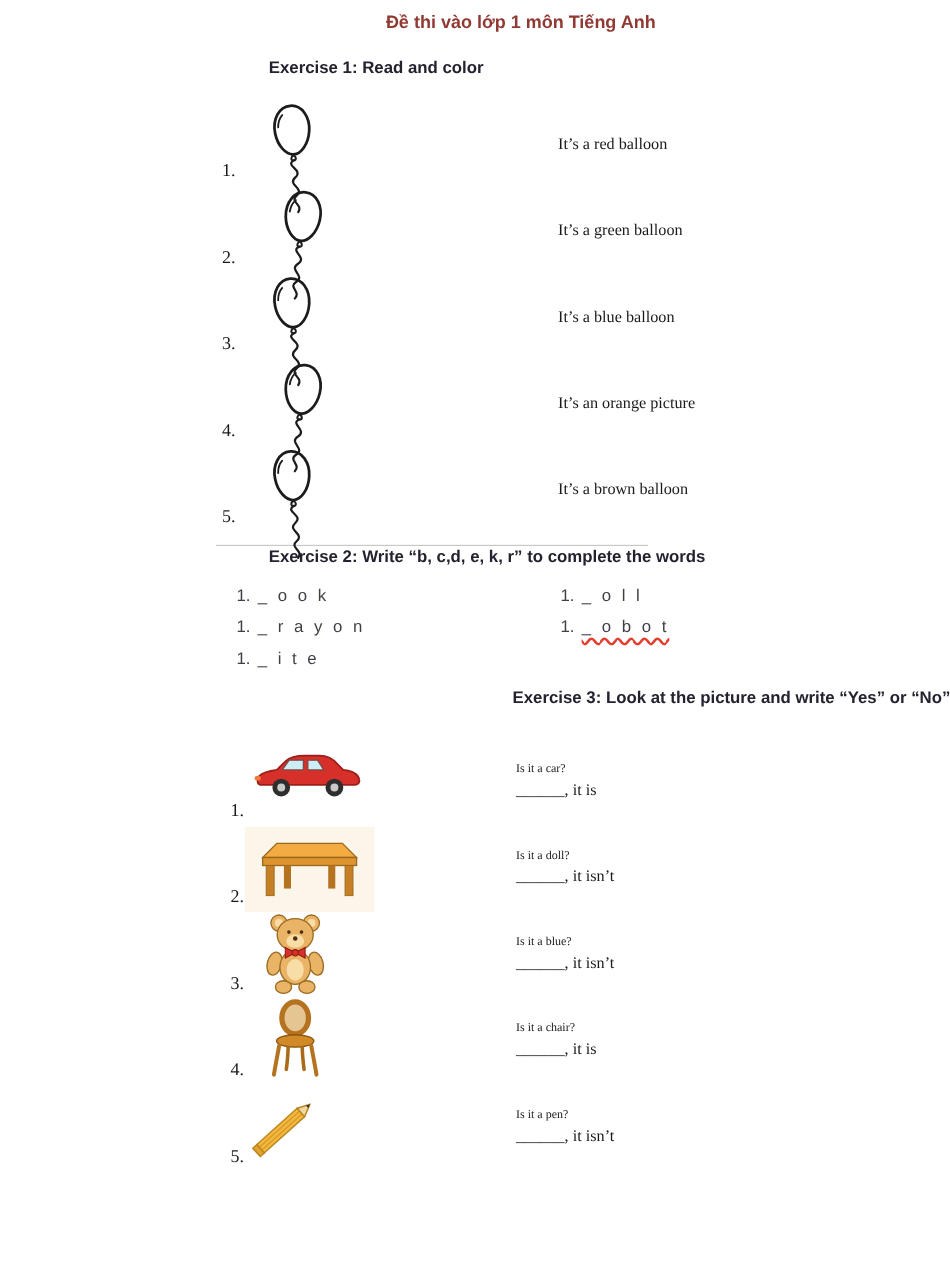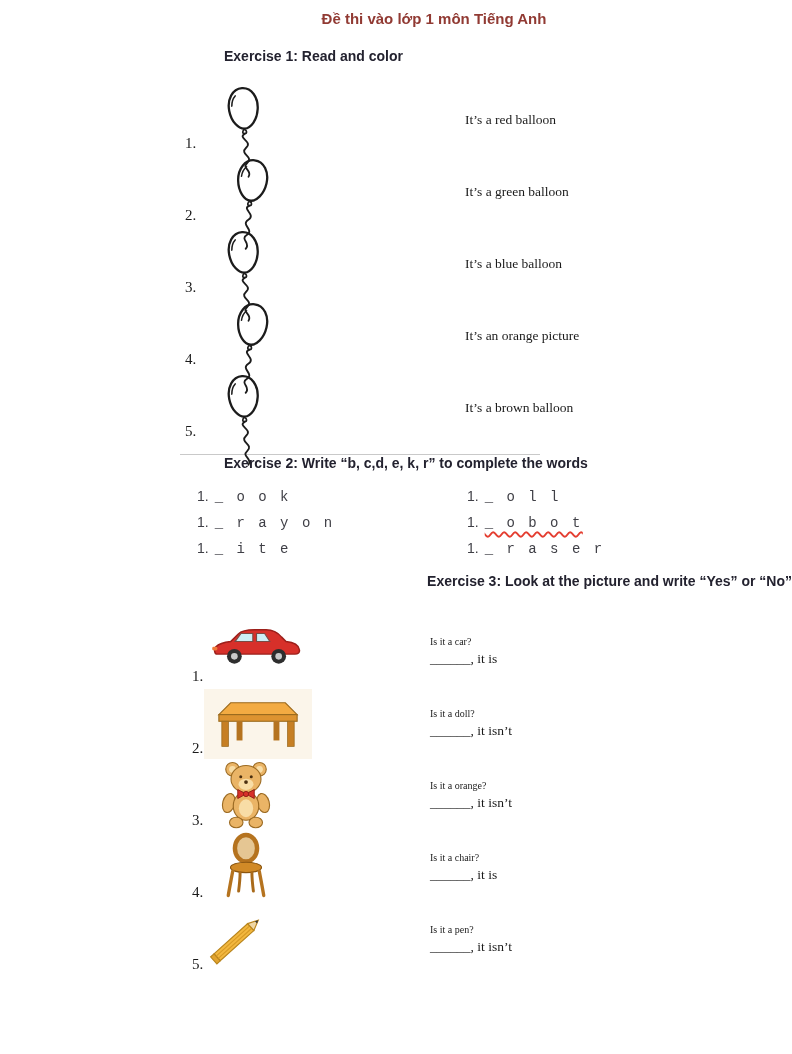--- a/index.html
+++ b/index.html
@@ -45,21 +45,21 @@
   .balloon-svg{width:46px;height:97px;overflow:visible;display:block;}
   .ex1-label{position:absolute;left:252px;top:50%;transform:translateY(-50%);font-size:13.5px;margin-left:33px;}
 
   .divider{margin:10px 0 0 180px;width:360px;border-top:1px solid #c9c9c9;height:0;}
 
   
   .ex2{margin-top:12px;margin-left:197px;display:flex;font-family:"Liberation Sans", sans-serif;}
   .ex2-col{width:270px;}
   .ex2-item{height:26px;line-height:26px;font-size:14px;color:#3f3f46;}
   .ex2-num{margin-right:6px;}
-  .ex2-word{letter-spacing:2.5px;font-family:Liberation Mono, monospace;}
+  .ex2-word{letter-spacing:2.5px;}
   .misspelled{
     text-decoration:underline wavy #e43d30;
     text-decoration-thickness:1.5px;
     text-underline-offset:4px;
     text-align:center;
   }
 
   
   .ex3{margin-top:26px;margin-left:180px;}
   .ex3-row{position:relative;height:72px;}
@@ -158,23 +158,20 @@
       <div class="ex2-item">
         <span class="ex2-num">1.</span><span class="ex2-word">_ i t e</span>
       </div>
     </div>
     <div class="ex2-col">
       <div class="ex2-item">
         <span class="ex2-num">1.</span><span class="ex2-word">_ o l l</span>
       </div>
       <div class="ex2-item">
         <span class="ex2-num">1.</span><span class="ex2-word misspelled">_ o b o t</span>
-      </div>
-      <div class="ex2-item">
-        <span class="ex2-num">1.</span><span class="ex2-word">_ r a s e r</span>
       </div>
     </div>
   </div>
 
   <div class="heading heading-ex3">Exercise 3: Look at the picture and write “Yes” or “No”</div>
 
   <div class="ex3">
 
     <div class="ex3-row">
       <span class="ex3-img img-car">
@@ -234,21 +231,21 @@
           <circle cx="33" cy="23" r="2" fill="#4a2f10"></circle>
           <circle cx="47" cy="23" r="2" fill="#4a2f10"></circle>
           <circle cx="40" cy="30" r="2.5" fill="#4a2f10"></circle>
           <path d="M40 46 L29 40 L29 52 Z" fill="#d7302a" stroke="#8e1c16" stroke-width="1.2"></path>
           <path d="M40 46 L51 40 L51 52 Z" fill="#d7302a" stroke="#8e1c16" stroke-width="1.2"></path>
           <circle cx="40" cy="46" r="3.5" fill="#d7302a" stroke="#8e1c16" stroke-width="1.2"></circle>
         </svg>
       </span>
       <span class="ex3-num">3.</span>
       <span class="ex3-right">
-        <div class="ex3-q">Is it a orange?</div>
+        <div class="ex3-q">Is it a blue?</div>
         <div class="ex3-a">______, it isn’t</div>
       </span>
     </div>
 
     <div class="ex3-row">
       <span class="ex3-img img-chair">
         <svg width="48" height="68" viewBox="0 0 64 92">
           <ellipse cx="32" cy="22" rx="15" ry="18" fill="#e5c693" stroke="#b5731f" stroke-width="6"></ellipse>
           <rect x="29" y="38" width="6" height="7" fill="#b5731f"></rect>
           <ellipse cx="32" cy="48" rx="21" ry="7" fill="#d18a27" stroke="#8a5510" stroke-width="1.5"></ellipse>

